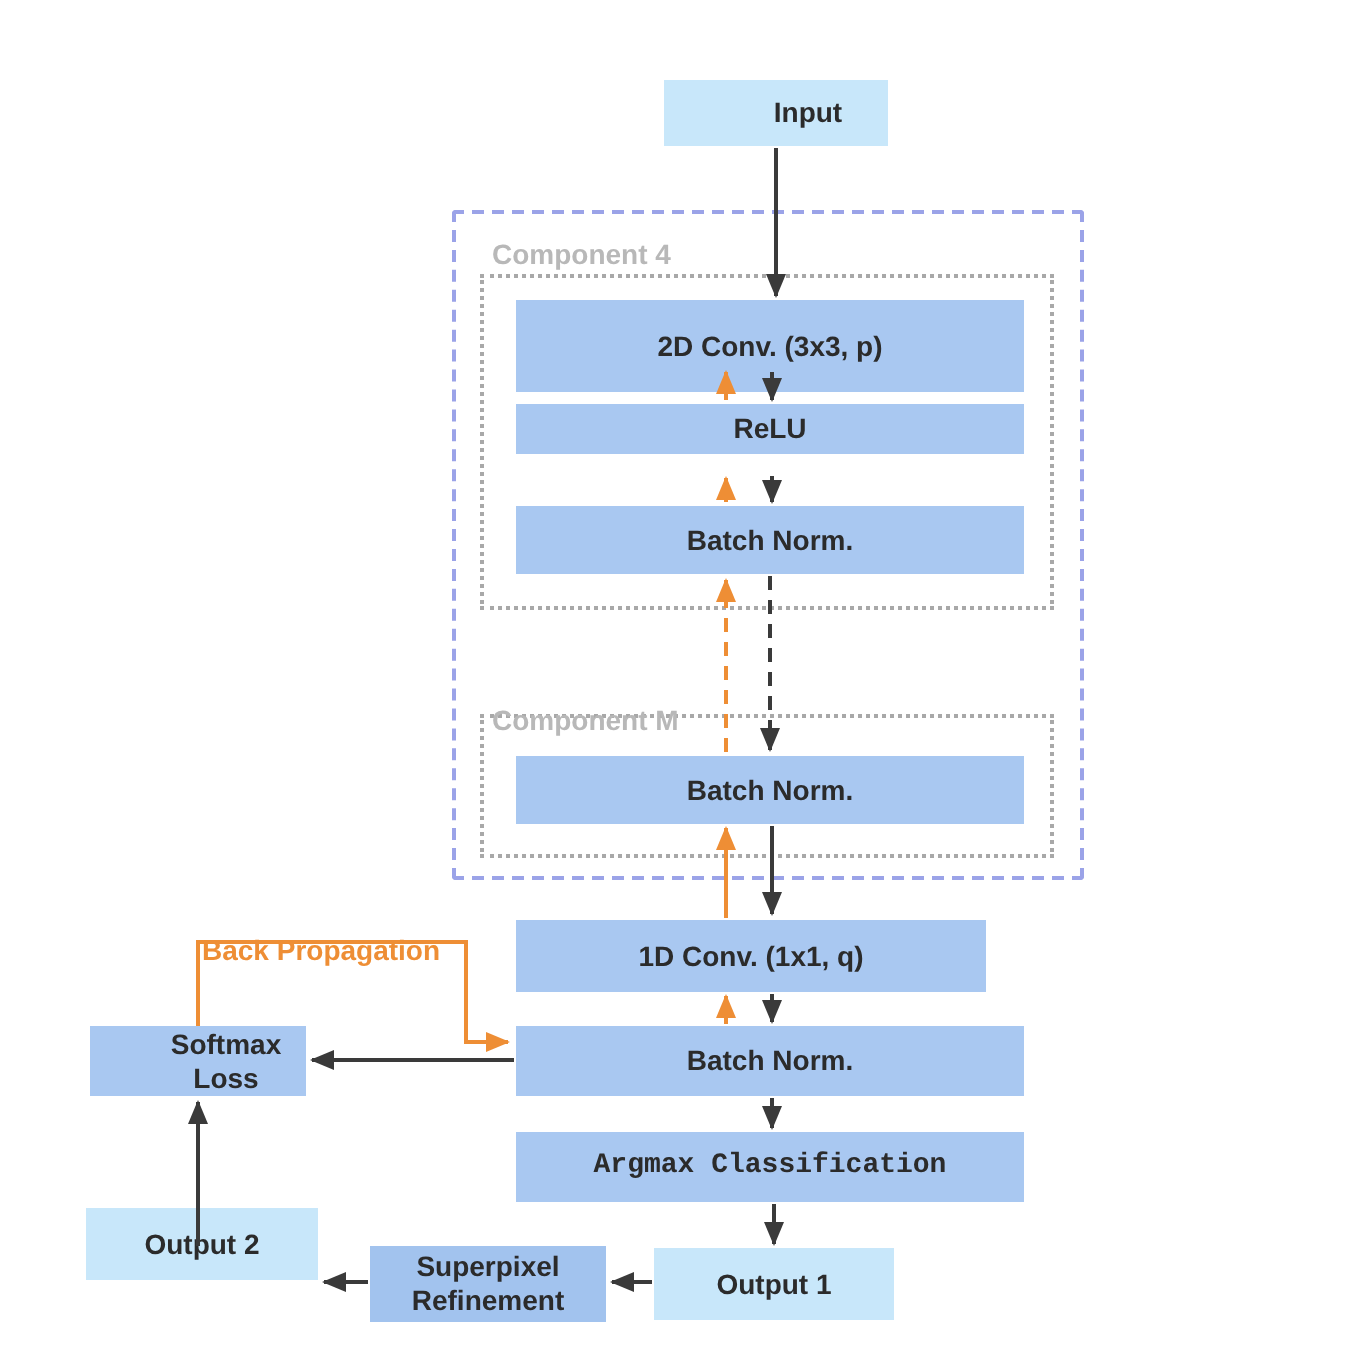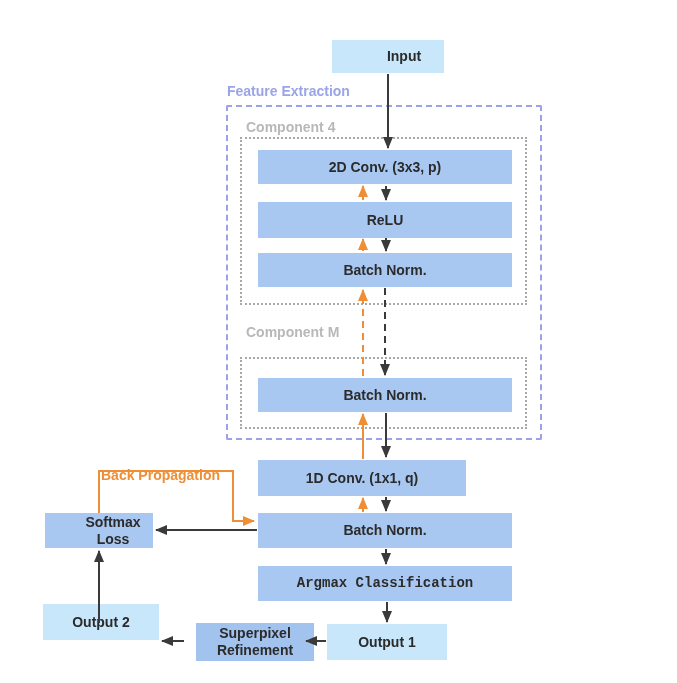--- a/index.html
+++ b/index.html
@@ -102,35 +102,34 @@
     <line class="ln black" x1="387" y1="602" x2="387" y2="622" marker-end="url(#ah-black)"></line>
 
     <line class="ln black" x1="326" y1="641" x2="306" y2="641" marker-end="url(#ah-black)"></line>
     <line class="ln black" x1="184" y1="641" x2="162" y2="641" marker-end="url(#ah-black)"></line>
     <line class="ln black" x1="99" y1="623" x2="99" y2="551" marker-end="url(#ah-black)"></line>
     <line class="ln black" x1="257" y1="530" x2="156" y2="530" marker-end="url(#ah-black)"></line>
 
     <path class="ln orange" d="M99,513 L99,471 L233,471 L233,521 L254,521" marker-end="url(#ah-orange)"></path>
   </svg>
 
-  <div class="group-label purple" style="left:227px;top:83px;">Feature Extraction</div>
   <div class="group-label gray" style="left:246px;top:119px;">Component 4</div>
-  <div class="group-label gray" style="left:246px;top:324px;text-align:right;">Component M</div>
+  <div class="group-label gray" style="left:246px;top:352px;text-align:right;">Component M</div>
   <div class="bp-label" style="left:101px;top:467px;">Back Propagation</div>
 
   <div class="node light" style="left:332px;top:40px;width:112px;height:33px;padding-left:32px;">Input</div>
 
-  <div class="node medium" style="left:258px;top:150px;width:254px;height:34px;">2D Conv.  (3x3, p)</div>
-  <div class="node medium" style="left:258px;top:202px;width:254px;height:36px;">ReLU</div>
+  <div class="node medium" style="left:258px;top:150px;width:254px;height:46px;">2D Conv.  (3x3, p)</div>
+  <div class="node medium" style="left:258px;top:202px;width:254px;height:25px;">ReLU</div>
   <div class="node medium" style="left:258px;top:253px;width:254px;height:34px;">Batch Norm.</div>
   <div class="node medium" style="left:258px;top:378px;width:254px;height:34px;">Batch Norm.</div>
 
-  <div class="node medium" style="left:258px;top:460px;width:208px;height:36px;">1D Conv. (1x1, q)</div>
+  <div class="node medium" style="left:258px;top:460px;width:235px;height:36px;">1D Conv. (1x1, q)</div>
   <div class="node medium" style="left:258px;top:513px;width:254px;height:35px;">Batch Norm.</div>
   <div class="node medium" style="left:258px;top:566px;width:254px;height:35px;font-family:Liberation Mono, monospace;">Argmax Classification</div>
 
   <div class="node medium" style="left:45px;top:513px;width:108px;height:35px;padding-left:28px;">Softmax Loss</div>
 
   <div class="node light" style="left:327px;top:624px;width:120px;height:36px;">Output 1</div>
-  <div class="node superpixel" style="left:196px;top:623px;width:118px;height:38px;padding:0 10px;">Superpixel Refinement</div>
+  <div class="node superpixel" style="left:185px;top:623px;width:118px;height:38px;padding:0 10px;">Superpixel Refinement</div>
   <div class="node light" style="left:43px;top:604px;width:116px;height:36px;">Output 2</div>
 
 </div>
 
 </body></html>

